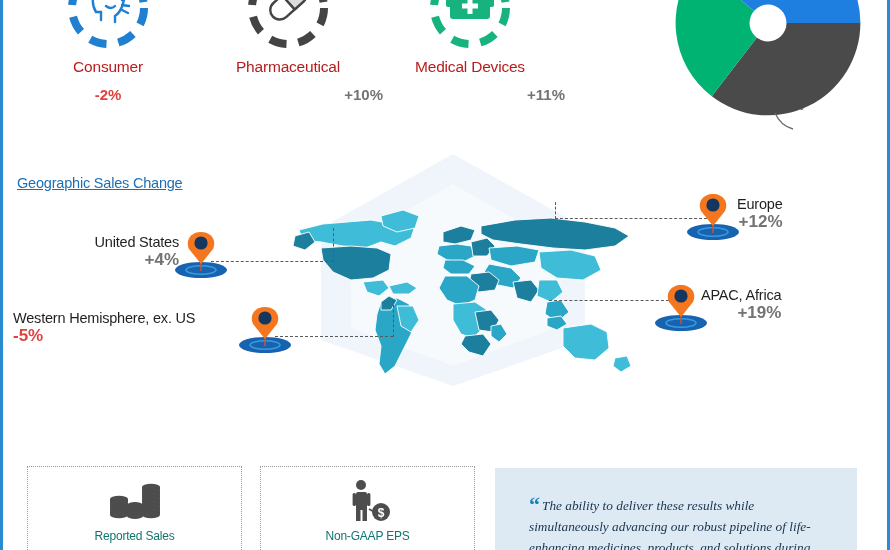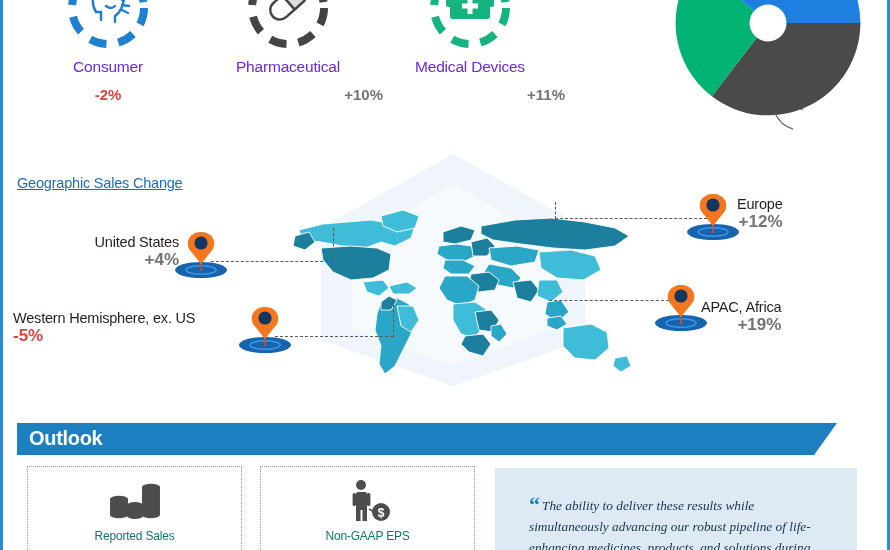--- a/index.html
+++ b/index.html
@@ -18,21 +18,21 @@
   }
   
   .segments{position:absolute;left:0;top:-40px;width:640px;height:160px;}
   .seg{position:absolute;width:190px;text-align:center;}
   .seg-1{left:10px;}
   .seg-2{left:190px;}
   .seg-3{left:372px;}
   .seg-icon{position:relative;height:96px;}
   .seg-icon svg{position:absolute;left:50%;top:0;transform:translateX(-50%);}
   .seg-name{
-    font-size:15.5px;color:#6d28d9;letter-spacing:-.2px;
+    font-size:15.5px;color:#b91c1c;letter-spacing:-.2px;
     margin-top:2px;
   }
   .seg-pct{font-size:15px;font-weight:bold;margin-top:10px;}
   .pos{color:#737373;text-align:right;}
   .neg{color:#e0413f;}
 
   
   .donut-wrap{position:absolute;left:640px;top:-92px;width:250px;height:230px;}
   .pct-label{
     position:absolute;left:762px;top:99px;
@@ -284,30 +284,26 @@
 
     <div class="pin-grp" style="left:648px;top:133px;">
       <svg width="60" height="50" viewBox="0 0 60 50">
         <ellipse cx="30" cy="40" rx="26" ry="8" fill="#1763b0"></ellipse>
         <ellipse cx="30" cy="40" rx="15" ry="4.2" fill="none" stroke="#3a9ae0" stroke-width="1.6"></ellipse>
         <line x1="30" y1="22" x2="30" y2="41" stroke="#d94f1e" stroke-width="1.5"></line>
         <path d="M30 2 C20 2, 14 10, 18 19 L30 34 L42 19 C46 10, 40 2, 30 2 Z" fill="#f4771f"></path>
         <circle cx="30" cy="13" r="6.6" fill="#15365e"></circle>
       </svg>
     </div>
-    <div class="pin-lbl" style="left:698px;top:149px;">
+    <div class="pin-lbl" style="left:698px;top:137px;">
       <div class="pin-name">APAC, Africa</div>
       <div class="pin-val pos">+19%</div>
     </div>
   </div>
 
-  <div class="outlook-band">
-    <div class="bar"></div>
-    <div class="outlook-text">Outlook</div>
-  </div>
 
   <div class="obox obox-1">
     <div class="obox-icon">
       <svg width="58" height="44" viewBox="0 0 58 44">
         <g fill="#4d4d4d">
           <g>
             <ellipse cx="13" cy="20" rx="9" ry="3.2"></ellipse>
             <rect x="4" y="20" width="18" height="3.6"></rect>
             <ellipse cx="13" cy="24" rx="9" ry="3.2"></ellipse>
             <rect x="4" y="24" width="18" height="3.6"></rect>

